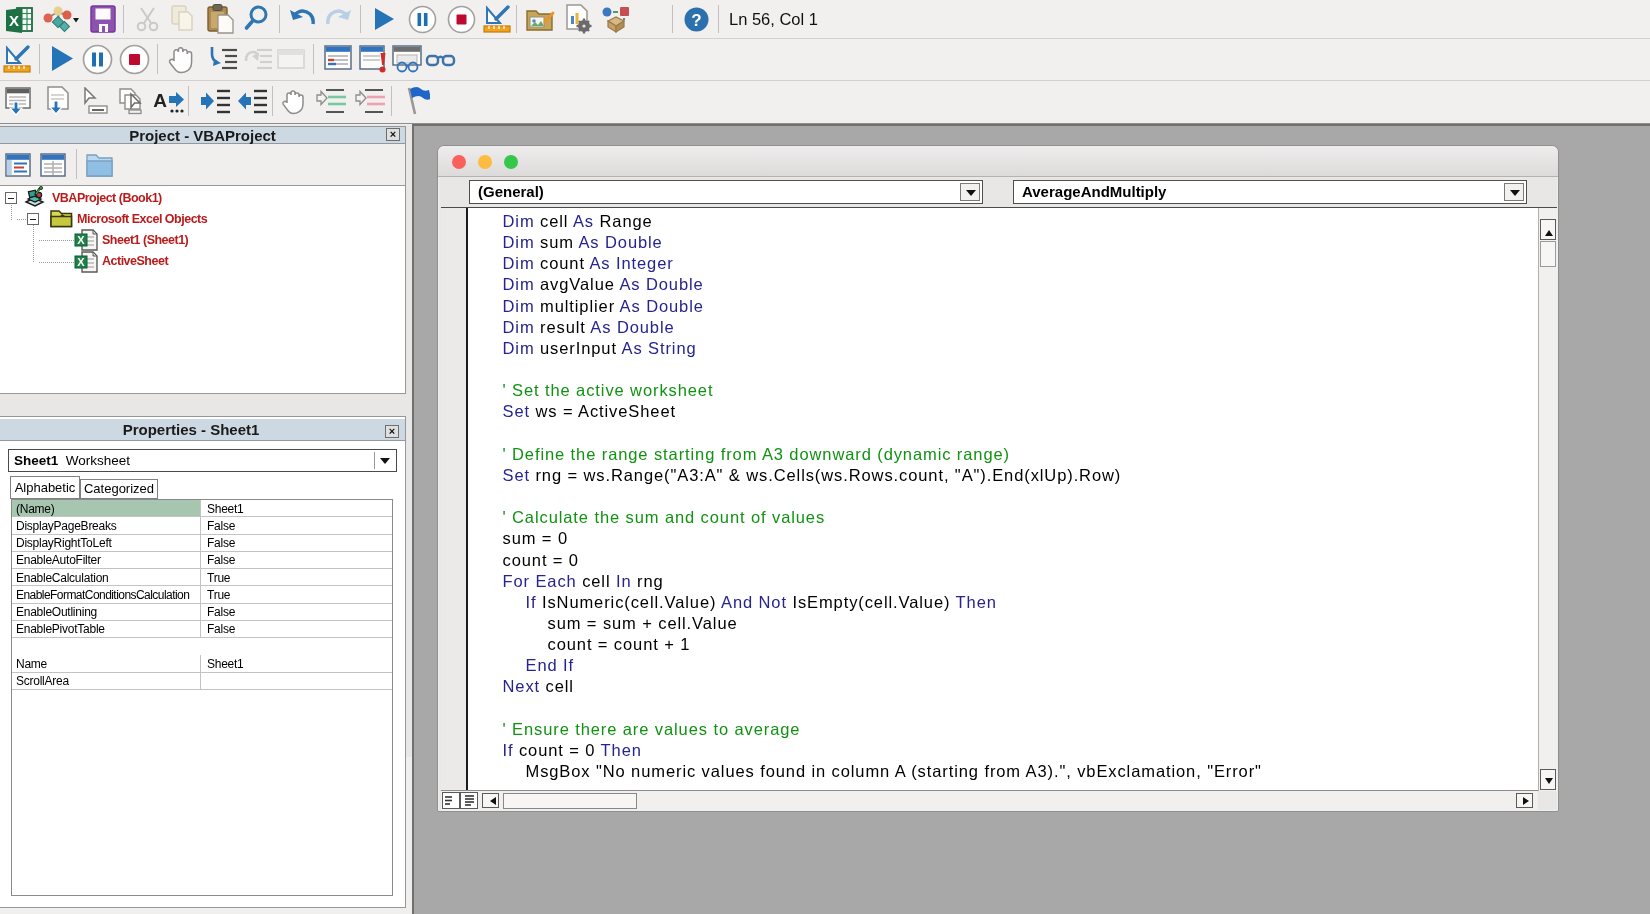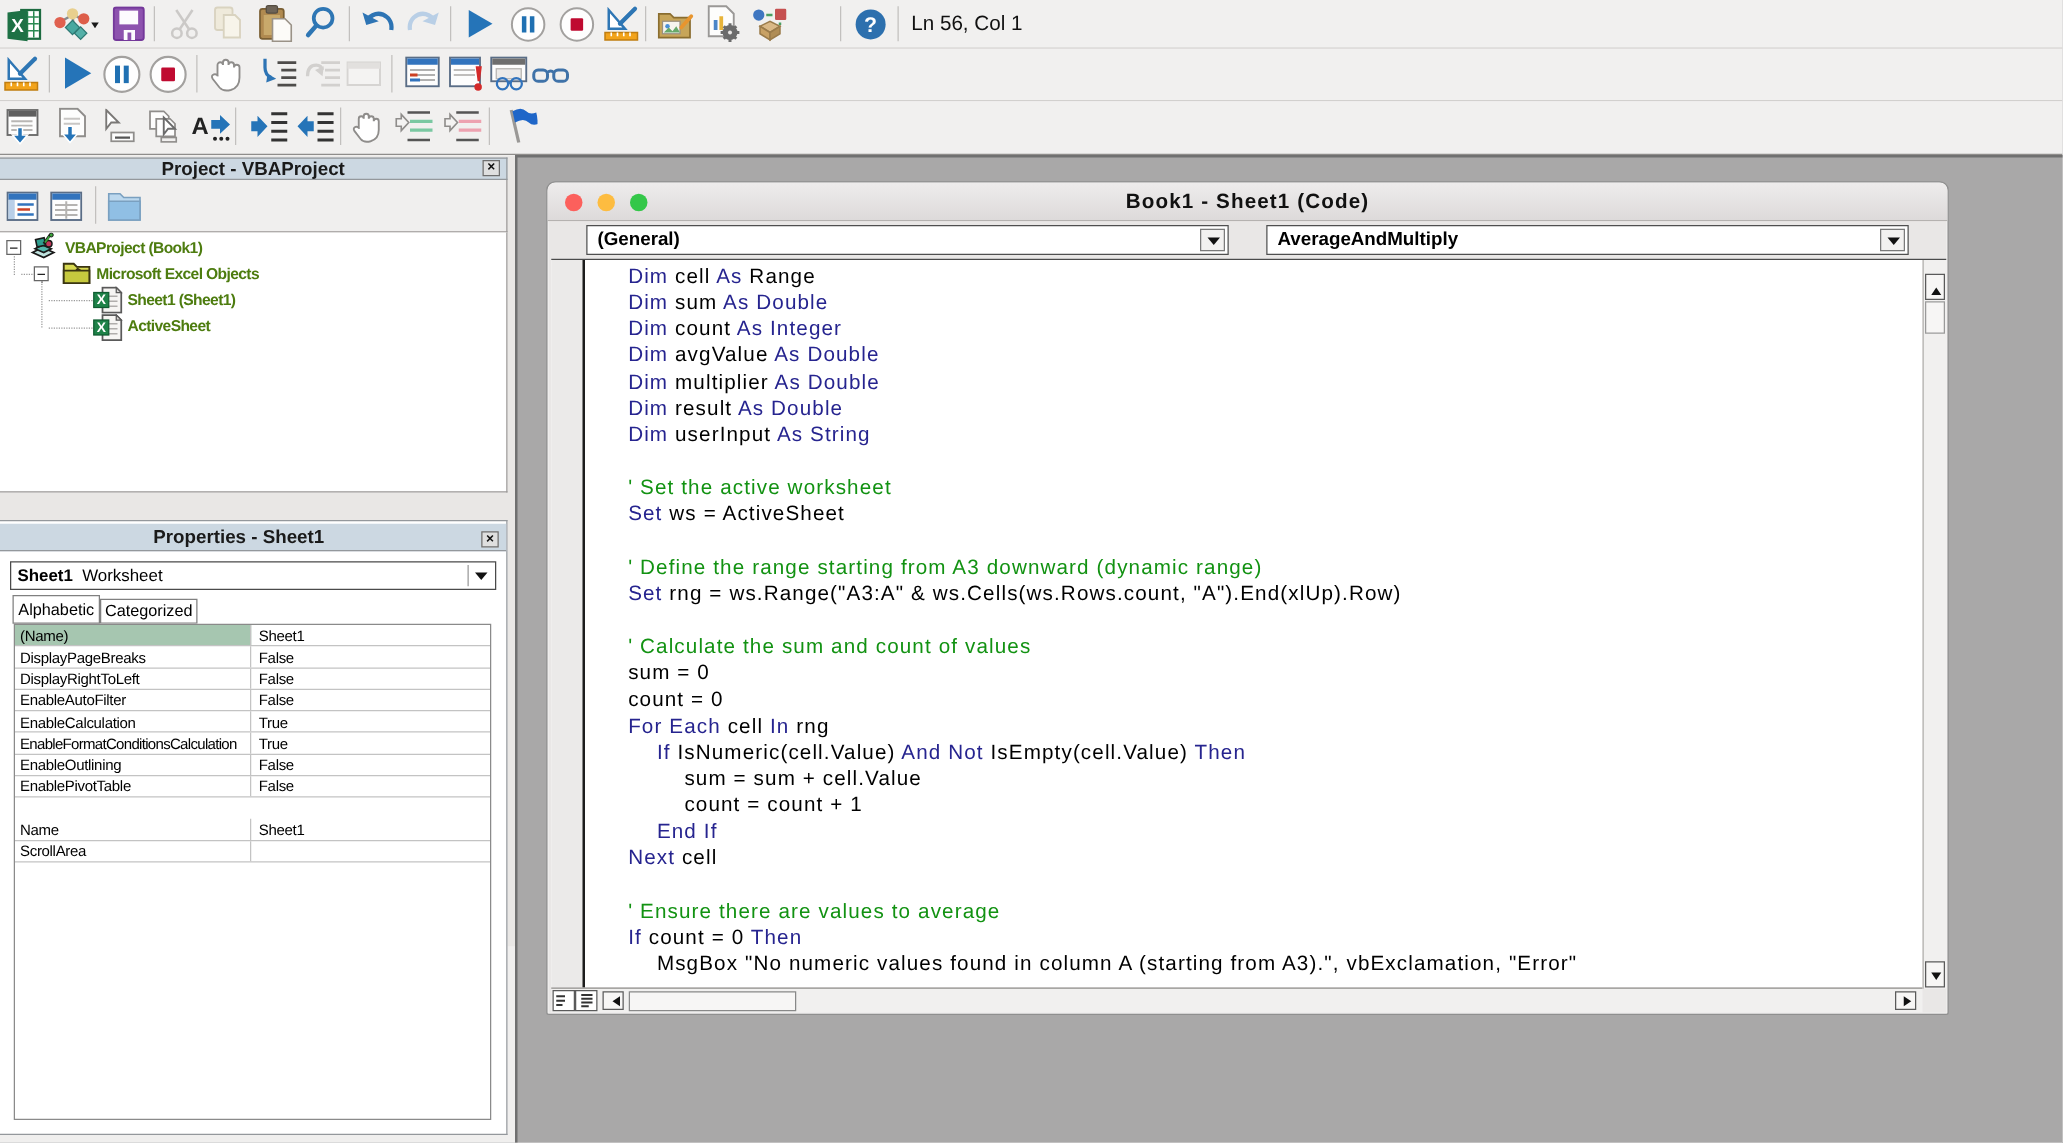--- a/index.html
+++ b/index.html
@@ -15,21 +15,21 @@
 #tb3{position:absolute;left:0;top:81px;width:1650px;height:43px;background:#f1f0ef;border-bottom:1px solid #8f8d8b;}
 .lncol{position:absolute;left:729px;top:10px;font-size:16.5px;color:#111;}
 
 #dock{position:absolute;left:0;top:125px;width:412px;height:632px;background:#e9e7e5;}
 .ptitle{position:absolute;left:0;width:406px;height:18px;background:#ccd8e2;border:1px solid #94989c;border-left:none;font-size:15px;font-weight:700;color:#1a1a1a;text-align:center;line-height:17px;}
 .xbtn{position:absolute;width:14px;height:13px;background:#dfdfdf;border:1px solid #6e6e6e;color:#111;font-size:11px;line-height:11px;text-align:center;font-weight:700}
 #projpanel{position:absolute;left:0;top:1px;width:406px;height:268px;}
 #projtools{position:absolute;left:0;top:18px;width:406px;height:42px;background:#f0efee;border-bottom:1px solid #9a9896;border-right:1px solid #9a9896;}
 #projtree{position:absolute;left:0;top:60px;width:406px;height:208px;background:#fff;border-right:1px solid #9a9896;border-bottom:1px solid #9a9896;}
 #proppanel{position:absolute;left:0;top:291px;width:406px;height:492px;background:#fff;border:1px solid #94989c;border-left:none;}
-.treetxt{position:absolute;font-size:12.5px;font-weight:700;letter-spacing:-0.5px;color:#4d7c0f;white-space:nowrap}
+.treetxt{position:absolute;font-size:12.5px;font-weight:700;letter-spacing:-0.5px;color:#b91c1c;white-space:nowrap}
 .pmbox{position:absolute;width:12px;height:12px;background:#fff;border:1px solid #666;}
 .pmbox:after{content:"";position:absolute;left:2px;top:4.5px;width:6px;height:1.4px;background:#222}
 .dotv{position:absolute;width:1px;border-left:1px dotted #9a9a9a}
 .doth{position:absolute;height:1px;border-top:1px dotted #9a9a9a}
 
 #propcombo{position:absolute;left:8px;top:32px;width:389px;height:23px;background:#fff;border:1px solid #4a4a4a;font-size:13.5px;line-height:21px;}
 .tab{position:absolute;border:1px solid #808080;font-size:13px;text-align:center;color:#000;background:#fff}
 #pgrid{position:absolute;left:11px;top:82px;width:382px;height:397px;border:1px solid #8a8a8a;background:#fff;font-size:12px;letter-spacing:-0.25px;}
 .prow{position:absolute;left:0;width:380px;height:17.25px;border-bottom:1px solid #c3c3c3;}
 .pname{position:absolute;left:0;top:0;width:189px;height:16.25px;padding:1.5px 0 0 4px;border-right:1px solid #c3c3c3;overflow:hidden;white-space:nowrap}
@@ -501,21 +501,20 @@
       </div>
       </div>
     </div>
   </div>
   <div id="mdi">
     <div id="codewin">
       <div id="cwtitle">
         <span class="tl" style="left:14px;background:#fc605c"></span>
         <span class="tl" style="left:40px;background:#fdbc40"></span>
         <span class="tl" style="left:66px;background:#34c749"></span>
-        <div class="txt">Book1 - Sheet1 (Code)</div>
       </div>
       <div class="combo" style="left:31px;width:514px;">
         <span class="cartxt">(General)</span>
         <span class="cbtn"></span>
       </div>
       <div class="combo" style="left:575px;width:514px;">
         <span class="cartxt">AverageAndMultiply</span>
         <span class="cbtn"></span>
       </div>
       <div id="codepane">

